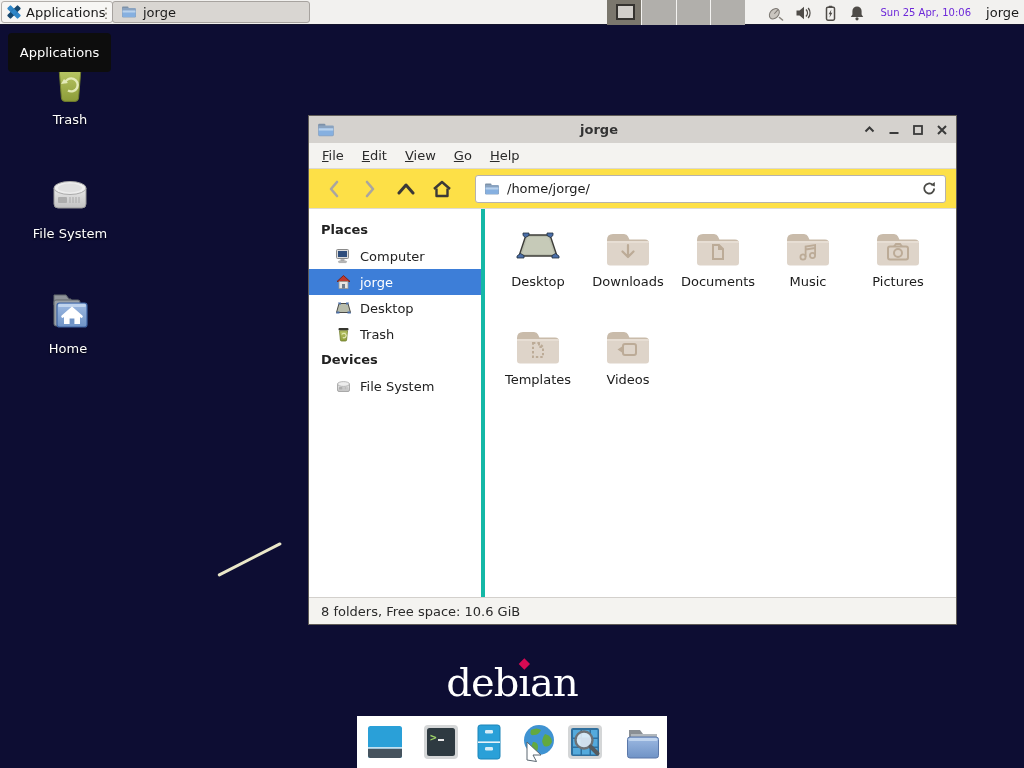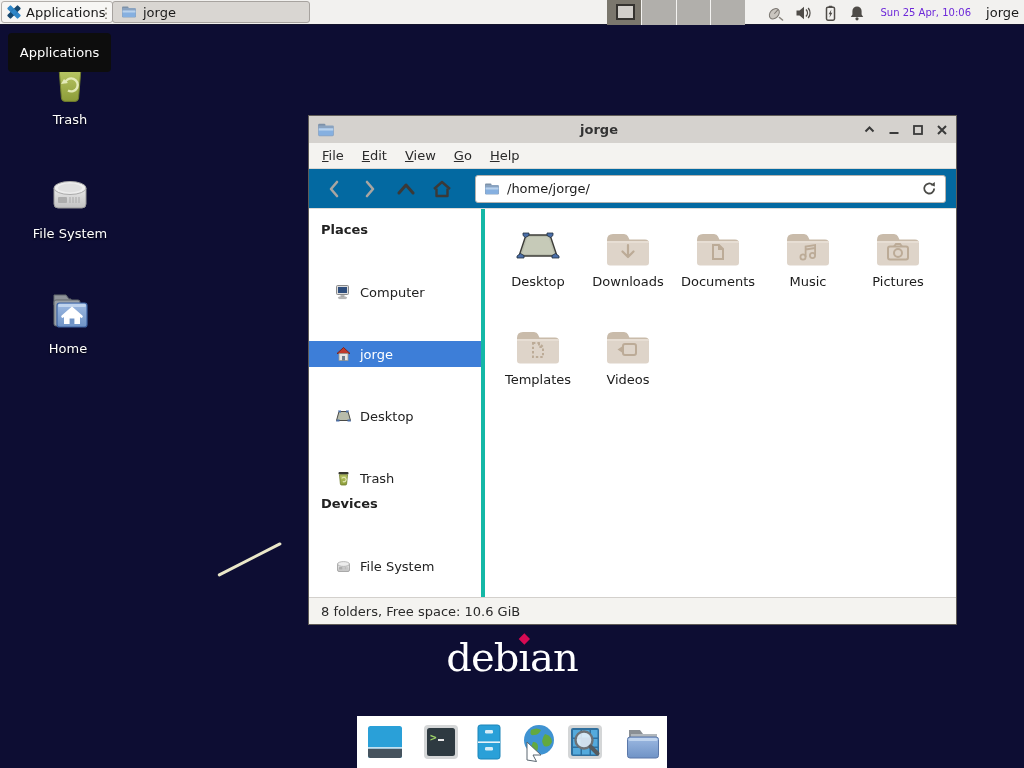--- a/index.html
+++ b/index.html
@@ -56,45 +56,45 @@
                background:#ffffff; border:1px solid #5f5b57;
                display:flex; flex-direction:column; }
   .titlebar { height:27px; background:#d5d2ce; display:flex; align-items:center;
               padding:0 8px; flex:0 0 auto; }
   .titlebar .title { flex:1; text-align:center; font-size:13px; font-weight:bold; color:#333; }
   .win-controls { display:flex; gap:11px; align-items:center; }
   .win-btn { width:13px; height:13px; display:flex; align-items:center; justify-content:center; }
   .menubar { height:26px; background:#f4f3f0; border-bottom:1px solid #dbd8d4;
              display:flex; align-items:center; padding:0 4px; flex:0 0 auto; }
   .menu-item { font-size:13px; color:#2a2a2a; padding:0 9px; }
-  .toolbar { height:40px; background:#0369a1; border-bottom:1px solid #dedbd7;
+  .toolbar { height:40px; background:#fde047; border-bottom:1px solid #dedbd7;
              display:flex; align-items:center; padding:0 10px; gap:6px; flex:0 0 auto; }
   .nav-btn { width:30px; height:28px; display:flex; align-items:center; justify-content:center;
              border-radius:3px; }
   .pathbar { flex:1; height:28px; margin-left:12px; background:#fff;
              border:1px solid #b6b2ad; border-radius:3px; display:flex;
              align-items:center; padding:0 8px; gap:7px; }
   .pathbar .path { flex:1; font-size:13px; color:#1a1a1a; }
   .fm-body { flex:1; display:flex; min-height:0; }
   .sidebar { width:176px; background:#fff; border-right:4px solid #14b8a6; padding-top:8px; }
   .side-header { font-size:13px; font-weight:bold; color:#222; padding:5px 12px 6px; }
   .side-row { height:26px; display:flex; align-items:center; gap:8px; padding-left:26px;
-              font-size:13px; color:#222;margin-top:36px; }
+              font-size:13px; color:#222; }
   .side-row.selected { background:#3d7ed8; color:#fff; }
   .files { flex:1; padding:10px 0 0 8px; display:flex; flex-wrap:wrap;
            align-content:flex-start; }
   .file-cell { width:90px; height:98px; text-align:center; padding-top:8px; }
   .file-cell svg { display:block; margin:0 auto; }
   .file-lbl { margin-top:5px; font-size:13px; color:#1c1c1c; }
   .statusbar { height:27px; background:#f4f3f0; border-top:1px solid #d3d0cc;
                display:flex; align-items:center; padding:0 12px; font-size:13px;
                color:#2a2a2a; flex:0 0 auto; }
 
   
-  .debian-logo { position:absolute; left:50%; top:634px; transform:translateX(-50%);
+  .debian-logo { position:absolute; left:50%; top:659px; transform:translateX(-50%);
                  font-family:"DejaVu Serif","Liberation Serif",serif;
                  font-size:40px; color:#fff; letter-spacing:-1px; white-space:nowrap; }
   .debian-logo .i-wrap { position:relative; display:inline-block; }
   .debian-logo .diamond { position:absolute; left:50%; top:1px; width:8px; height:8px;
                  transform:translateX(-50%) rotate(45deg); background:#d70a53; }
 
   
   .dock { position:absolute; left:50%; transform:translateX(-50%); bottom:0;
           width:310px; height:52px; background:#ffffff; display:flex;
           align-items:center; gap:8px; padding:0 8px; }

